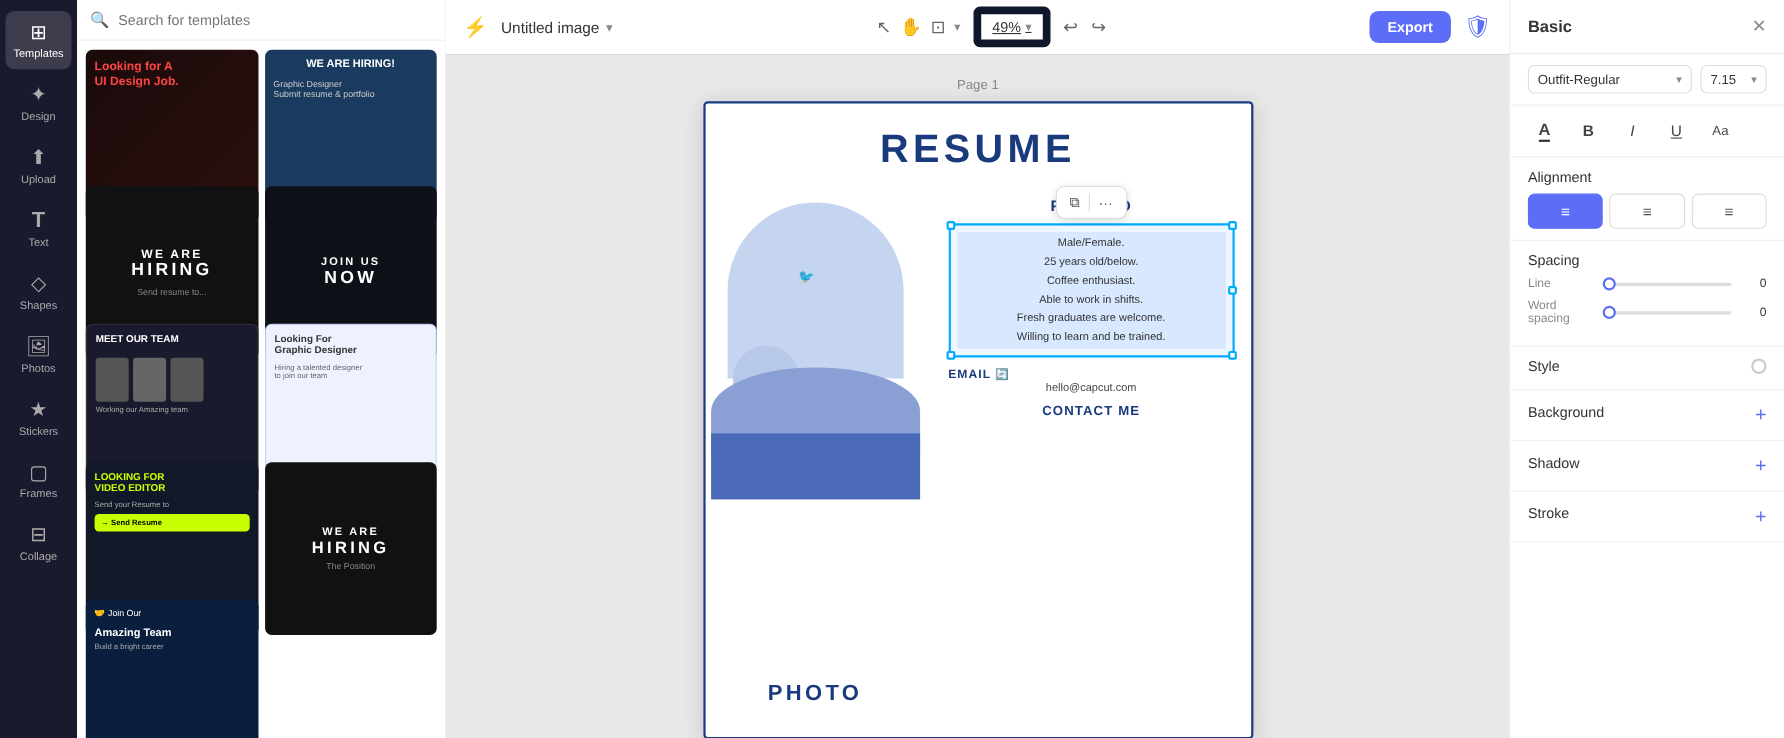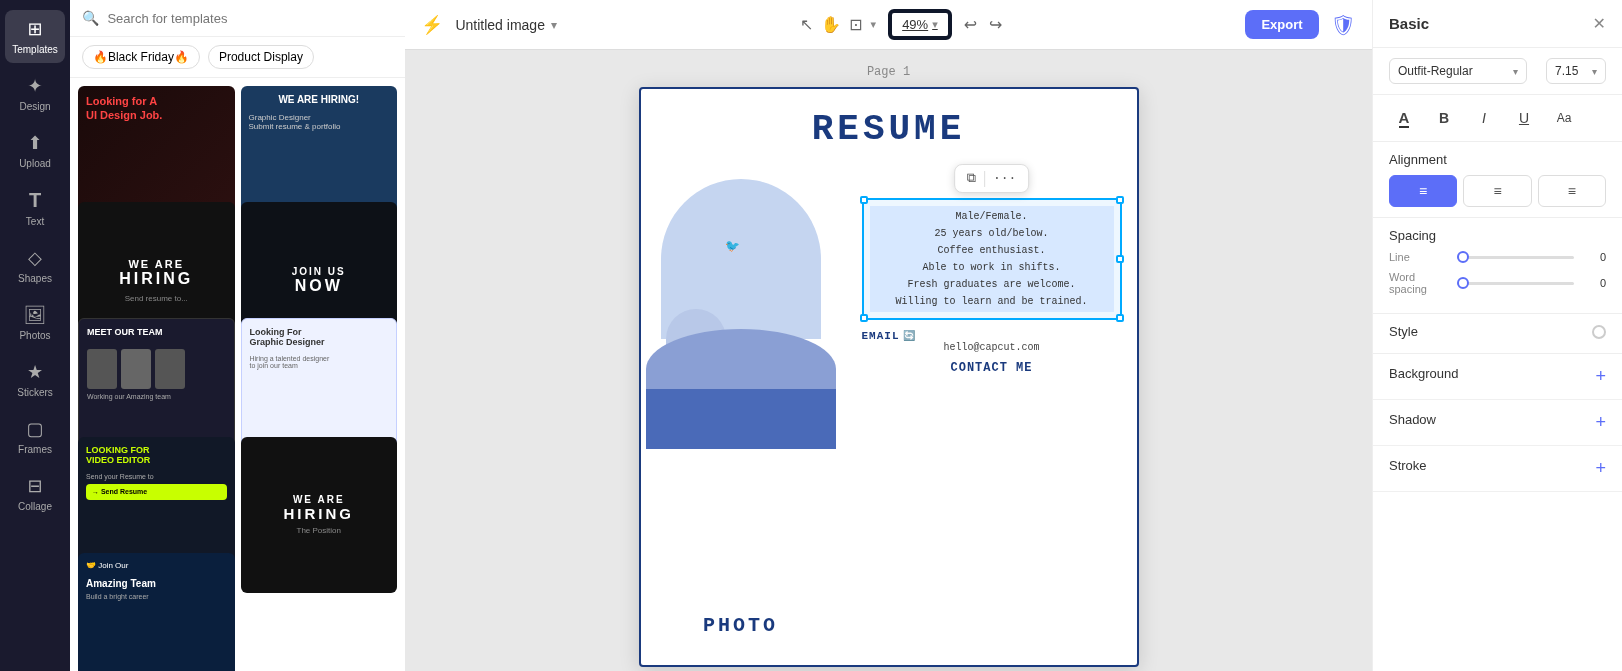--- a/index.html
+++ b/index.html
@@ -137,45 +137,44 @@
       color: #333;
     }
     .toolbar-spacer { flex: 1; }
     .toolbar-icons { display: flex; align-items: center; gap: 8px; color: #666; font-size: 16px; }
     .zoom-display {
       display: flex;
       align-items: center;
       gap: 4px;
       font-size: 13px;
       color: #333;
-      border: 4px solid #0f172a;
+      border: 7px solid #0f172a;
       padding: 4px 10px;
       border-radius: 6px;
       text-decoration: underline;
     }
     .export-btn {
       background: #5c6ef8;
       color: #fff;
       border: none;
       padding: 7px 16px;
       border-radius: 8px;
       font-size: 13px;
       font-weight: 600;
       cursor: pointer;
     }
     .shield-icon { font-size: 20px; color: #5c6ef8; }
 
     .canvas-area {
       flex: 1;
       display: flex;
-      align-items: flex-end;
+      align-items: flex-start;
       justify-content: center;
-      padding: 4px;
+      padding: 20px;
       overflow: auto;
-      font-family: Liberation Mono, monospace;
     }
     .canvas-page {
       text-align: center;
     }
     .page-label {
       font-size: 12px;
       color: #888;
       margin-bottom: 8px;
     }
     .resume-canvas {
@@ -363,21 +362,21 @@
       justify-content: space-between;
       padding: 14px 16px;
       border-bottom: 1px solid #eee;
     }
     .panel-title { font-size: 15px; font-weight: 600; color: #333; }
     .close-btn { font-size: 16px; color: #888; cursor: pointer; }
 
     .font-row {
       display: flex;
       align-items: flex-start;
-      gap: 19px;
+      gap: 8px;
       padding: 10px 16px;
       border-bottom: 1px solid #eee;
     }
     .font-select {
       flex: 1;
       border: 1px solid #ddd;
       border-radius: 6px;
       padding: 5px 8px;
       font-size: 12px;
       color: #333;
@@ -539,24 +538,20 @@
   <div class="nav-item">
     <span class="nav-icon">⊟</span>
     <span>Collage</span>
   </div>
 </nav>
 
 <div class="templates-panel">
   <div class="search-bar">
     <span class="search-icon">🔍</span>
     <input type="text" placeholder="Search for templates" style="">
-  </div>
-  <div class="tag-bar">
-    <button class="tag-btn">🔥Black Friday🔥</button>
-    <button class="tag-btn">Product Display</button>
   </div>
   <div class="templates-grid">
 
     <div class="template-card card-1" style="background:linear-gradient(135deg,#1a0a0a,#2d1010)">
       <div class="card-text" style="color:#ff4444;font-size:11px;line-height:1.3;">Looking for A<br>UI Design Job.</div>
       <div style="position:absolute;bottom:10px;left:8px;right:8px;font-size:8px;color:#aaa;">My name is Alice</div>
     </div>
 
     <div class="template-card card-2" style="background:#1a3a5f">
       <div class="card-text" style="color:#fff;font-size:10px;text-align:center;">WE ARE HIRING!</div>

